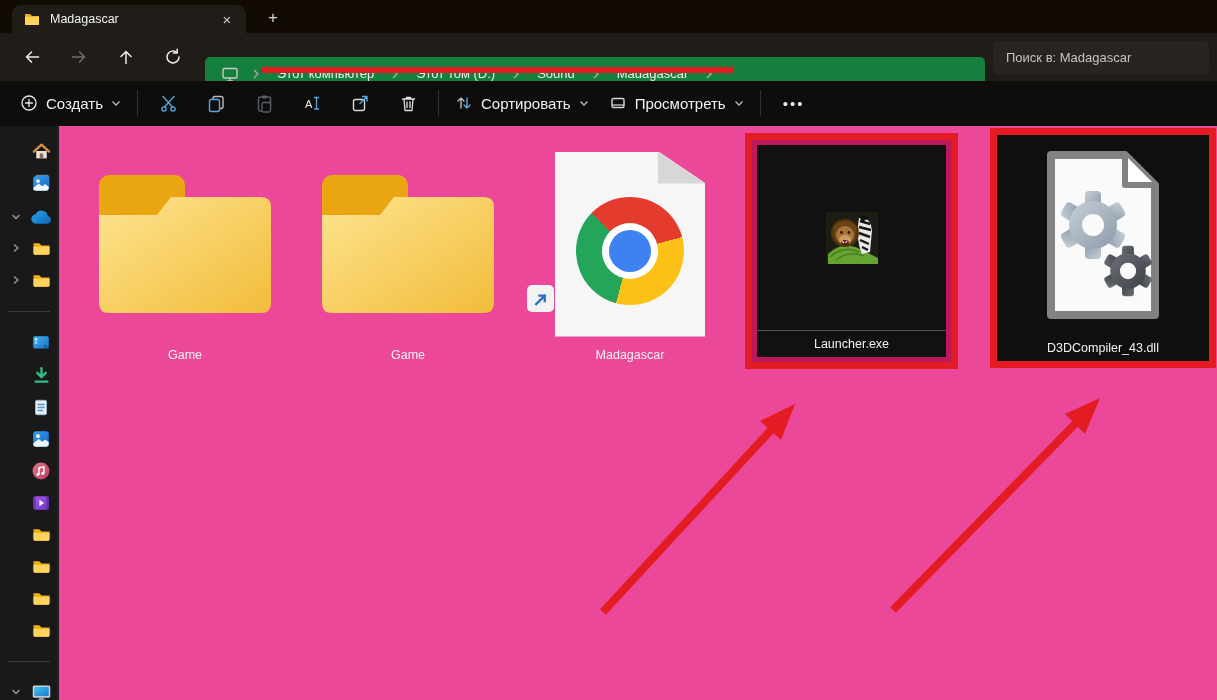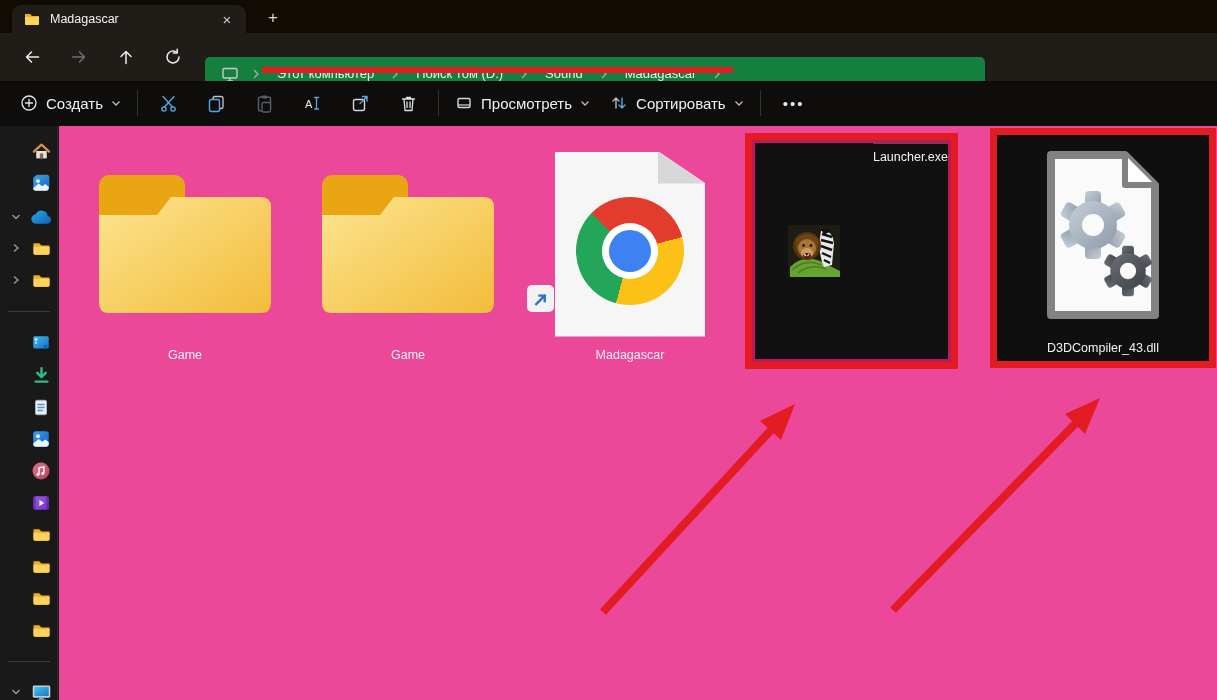--- a/index.html
+++ b/index.html
@@ -74,22 +74,22 @@
     position:relative; }
   .chrome-ring { position:absolute; inset:26px; background:#ffffff; border-radius:50%; }
   .chrome-core { position:absolute; inset:33px; background:#3e82f1; border-radius:50%; }
   .shortcut-badge { position:absolute; left:-8px; bottom:36px; width:27px; height:27px;
     background:#f2f2f2; border-radius:5px; display:flex; align-items:center; justify-content:center; }
 
   
   .annot-box { position:absolute; border:7px solid #e31b23; background:#111111; }
   .box-launcher { left:686px; top:7px; width:213px; height:236px; }
   .box-dll { left:931px; top:2px; width:226px; height:240px; background:#0f0f0f;text-decoration:underline; }
-  .box-inner { position:absolute; inset:0; border:3px solid #be185d; display:flex;
-    flex-direction:row; }
+  .box-inner { position:absolute; inset:0; border:5px solid #be185d; display:flex;
+    flex-direction:column; }
   .box-inner-plain { position:absolute; inset:0; display:flex; flex-direction:column; }
   .box-iconarea { flex:1; display:flex; align-items:center; justify-content:center; }
   .box-labelstrip { height:27px; border-top:1px solid #515151; display:flex; align-items:center;
     justify-content:center; }
   .box-labelstrip-plain { height:26px; display:flex; align-items:center; justify-content:center; }
   .box-labelstrip .file-label, .box-labelstrip-plain .file-label { padding-bottom:0; }
 
   .annot-underline { position:absolute; left:262px; top:67px; width:471px; height:6px;
     background:#e31b23; z-index:40; }
   .annot-arrows { position:absolute; left:0; top:0; width:1217px; height:700px; z-index:50;
@@ -148,40 +148,41 @@
         <svg width="8" height="12" viewBox="0 0 8 12">
             <path d="M2,2 L6,6 L2,10" fill="none" stroke="#a8a8a8" stroke-width="1.4"></path>
           </svg>
       </span>
       <span class="crumb">Этот компьютер</span>
       <span class="crumb-sep">
         <svg width="8" height="12" viewBox="0 0 8 12">
             <path d="M2,2 L6,6 L2,10" fill="none" stroke="#a8a8a8" stroke-width="1.4"></path>
           </svg>
       </span>
-      <span class="crumb">Поиск том (D:)</span>
+      <span class="crumb">Этот том (D:)</span>
       <span class="crumb-sep">
         <svg width="8" height="12" viewBox="0 0 8 12">
             <path d="M2,2 L6,6 L2,10" fill="none" stroke="#a8a8a8" stroke-width="1.4"></path>
           </svg>
       </span>
       <span class="crumb">Sound</span>
       <span class="crumb-sep">
         <svg width="8" height="12" viewBox="0 0 8 12">
             <path d="M2,2 L6,6 L2,10" fill="none" stroke="#a8a8a8" stroke-width="1.4"></path>
           </svg>
       </span>
       <span class="crumb">Madagascar</span>
       <span class="crumb-sep">
         <svg width="8" height="12" viewBox="0 0 8 12">
             <path d="M2,2 L6,6 L2,10" fill="none" stroke="#a8a8a8" stroke-width="1.4"></path>
           </svg>
       </span>
     </div>
 
+    <div class="searchbox">Поиск в: Madagascar</div>
   </div>
 
   <div class="toolbar">
     <div class="tb-btn" style="margin-left:10px">
       <svg width="18" height="18" viewBox="0 0 18 18">
         <circle cx="9" cy="9" r="7" fill="none" stroke="#e8e8e8" stroke-width="1.3"></circle>
         <path d="M9,5.5 V12.5 M5.5,9 H12.5" stroke="#e8e8e8" stroke-width="1.3" stroke-linecap="round"></path>
       </svg>
       <span>Создать</span>
       <svg width="10" height="7" viewBox="0 0 10 7">
@@ -224,34 +225,34 @@
     </div>
     <div class="tb-icon-btn">
       <svg width="19" height="19" viewBox="0 0 19 19">
         <path d="M3.5,5 H15.5 M7.5,5 V3.5 H11.5 V5 M5,5 L6,16.5 H13 L14,5 M8,8 V13.5 M11,8 V13.5" fill="none" stroke="#e0e0e0" stroke-width="1.3" stroke-linecap="round" stroke-linejoin="round"></path>
       </svg>
     </div>
 
     <div class="tb-sep"></div>
     <div class="tb-btn">
       <svg width="18" height="18" viewBox="0 0 18 18">
+        <path d="M6,14 V4 M3,7 L6,4 L9,7" fill="none" stroke="#bdbdbd" stroke-width="1.4" stroke-linecap="round" stroke-linejoin="round"></path>
+        <path d="M12,4 V14 M9,11 L12,14 L15,11" fill="none" stroke="#58a6e0" stroke-width="1.4" stroke-linecap="round" stroke-linejoin="round"></path>
+      </svg>
+      <span>Сортировать</span>
+      <svg width="10" height="7" viewBox="0 0 10 7">
+        <path d="M1.5,1.5 L5,5 L8.5,1.5" fill="none" stroke="#bdbdbd" stroke-width="1.3"></path>
+      </svg>
+    </div>
+    <div class="tb-btn">
+      <svg width="18" height="18" viewBox="0 0 18 18">
         <rect x="3" y="4.5" width="12" height="9" rx="1.5" fill="none" stroke="#d8d8d8" stroke-width="1.4"></rect>
         <path d="M3,11 H15" stroke="#d8d8d8" stroke-width="1.2"></path>
       </svg>
       <span>Просмотреть</span>
-      <svg width="10" height="7" viewBox="0 0 10 7">
-        <path d="M1.5,1.5 L5,5 L8.5,1.5" fill="none" stroke="#bdbdbd" stroke-width="1.3"></path>
-      </svg>
-    </div>
-    <div class="tb-btn">
-      <svg width="18" height="18" viewBox="0 0 18 18">
-        <path d="M6,14 V4 M3,7 L6,4 L9,7" fill="none" stroke="#bdbdbd" stroke-width="1.4" stroke-linecap="round" stroke-linejoin="round"></path>
-        <path d="M12,4 V14 M9,11 L12,14 L15,11" fill="none" stroke="#58a6e0" stroke-width="1.4" stroke-linecap="round" stroke-linejoin="round"></path>
-      </svg>
-      <span>Сортировать</span>
       <svg width="10" height="7" viewBox="0 0 10 7">
         <path d="M1.5,1.5 L5,5 L8.5,1.5" fill="none" stroke="#bdbdbd" stroke-width="1.3"></path>
       </svg>
     </div>
     <div class="tb-sep"></div>
     <div class="tb-more">•••</div>
   </div>
 
   <div class="sidebar">
     <div class="side-item" style="top:14px">

